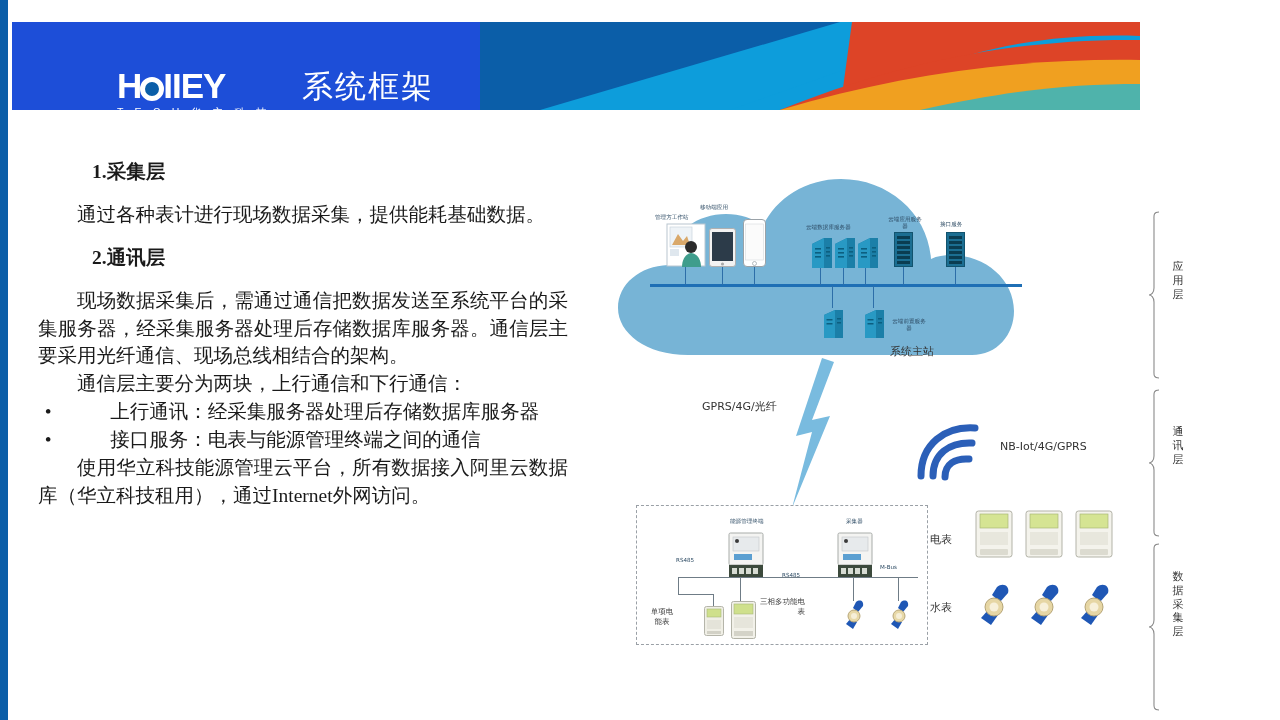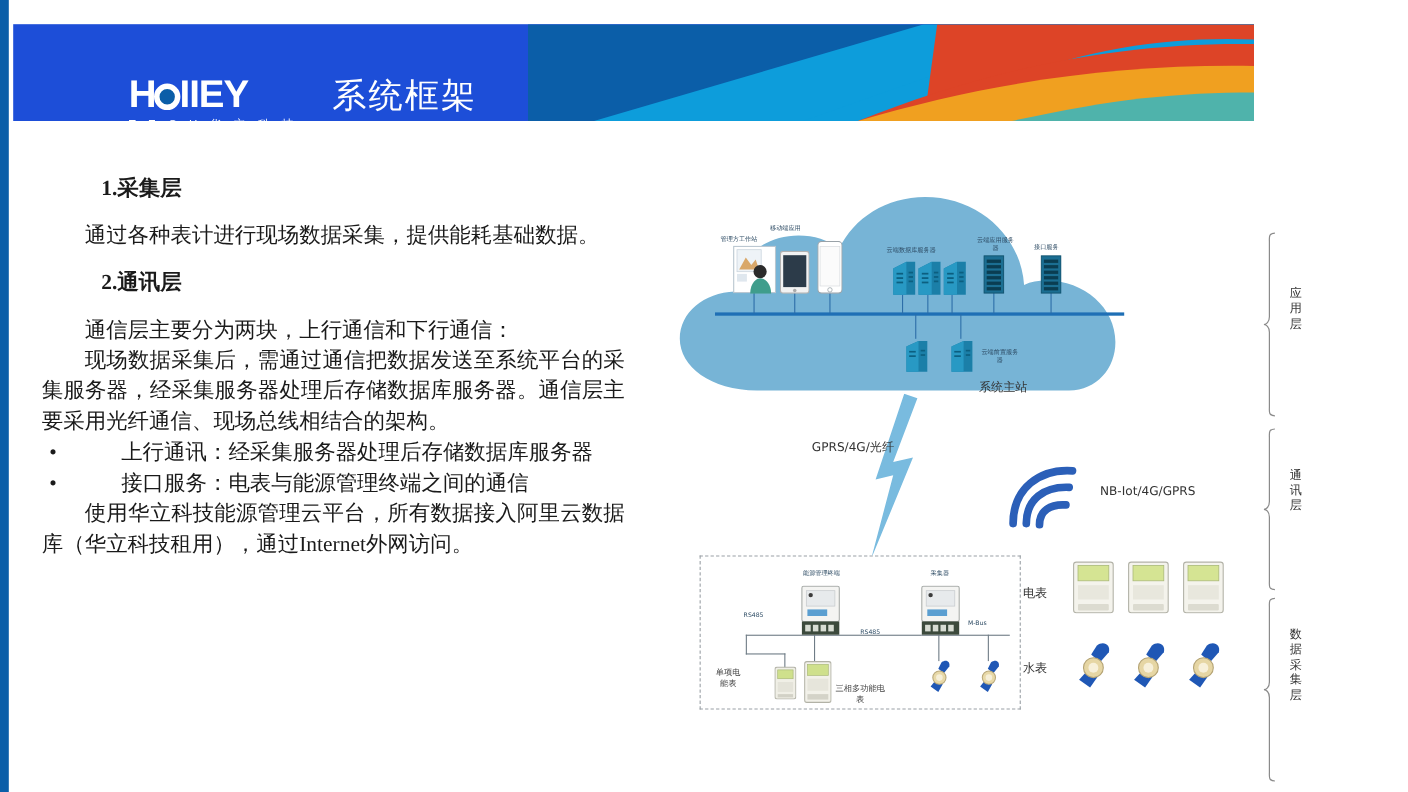--- a/index.html
+++ b/index.html
@@ -106,22 +106,22 @@
     <div id="logo-sub">T E C H  华 立 科 技</div>
   </div>
 
   <div id="header-title">系统框架</div>
 </div>
 
 <div id="text-col">
   <p class="heading">1.采集层</p>
   <p class="body">通过各种表计进行现场数据采集，提供能耗基础数据。</p>
   <p class="heading">2.通讯层</p>
+  <p class="body">现场数据采集后，需通过通信把数据发送至系统平台的采集服务器，经采集服务器处理后存储数据库服务器。通信层主要采用光纤通信、现场总线相结合的架构。</p>
   <p class="body">通信层主要分为两块，上行通信和下行通信：</p>
-  <p class="body">现场数据采集后，需通过通信把数据发送至系统平台的采集服务器，经采集服务器处理后存储数据库服务器。通信层主要采用光纤通信、现场总线相结合的架构。</p>
   <p class="bullet"><span class="dot">•</span><span class="gap"></span><span class="btext">上行通讯：经采集服务器处理后存储数据库服务器</span></p>
   <p class="bullet"><span class="dot">•</span><span class="gap"></span><span class="btext">接口服务：电表与能源管理终端之间的通信</span></p>
   <p class="body">使用华立科技能源管理云平台，所有数据接入阿里云数据库（华立科技租用），通过Internet外网访问。</p>
 </div>
 
 <div id="diagram">
 
   <svg style="position:absolute;left:10px;top:50px;" width="440" height="200" viewBox="0 0 440 200">
     <path d="M78,185 C36,185 8,163 8,138 C8,114 30,96 58,95
              C58,66 84,44 116,44 C130,44 143,48 153,56
@@ -255,21 +255,21 @@
   <div class="lbl lbl-tiny" style="left:100px;top:84px;">移动端应用</div>
   <div class="lbl lbl-tiny" style="left:206px;top:104px;">云端数据库服务器</div>
   <div class="lbl lbl-tiny" style="left:288px;top:96px;width:34px;white-space:normal;text-align:center;line-height:1.25;">云端应用服务器</div>
   <div class="lbl lbl-tiny" style="left:340px;top:101px;">接口服务</div>
   <div class="lbl lbl-tiny" style="left:292px;top:198px;width:34px;white-space:normal;text-align:center;line-height:1.25;">云端前置服务器</div>
   <div class="lbl lbl-md" style="left:290px;top:224px;">系统主站</div>
 
   <svg style="position:absolute;left:182px;top:238px;" width="60" height="150" viewBox="0 0 60 150">
     <path d="M40,0 L14,78 L30,74 L10,150 L48,58 L30,62 L52,4 Z" fill="#79bbdf"></path>
   </svg>
-  <div class="lbl lbl-md" style="left:102px;top:279px;margin-left:36px;">GPRS/4G/光纤</div>
+  <div class="lbl lbl-md" style="left:102px;top:279px;">GPRS/4G/光纤</div>
 
   <svg style="position:absolute;left:315px;top:302px;" width="70" height="60" viewBox="0 0 70 60">
     <g fill="none" stroke="#2b5fb8" stroke-linecap="round">
       <path d="M6,54 C6,22 30,4 60,6" stroke-width="7"></path>
       <path d="M18,54 C18,32 34,20 57,21" stroke-width="7"></path>
       <path d="M30,55 C30,42 40,36 54,37" stroke-width="7"></path>
     </g>
   </svg>
   <div class="lbl lbl-md" style="left:400px;top:320px;">NB-Iot/4G/GPRS</div>
 
@@ -338,21 +338,21 @@
     <circle cx="11" cy="18" r="6" fill="#e8d9a8" stroke="#b9a87a"></circle>
     <circle cx="11" cy="18" r="3" fill="#f6efd8"></circle>
   </svg>
 
   <div class="lbl lbl-tiny" style="left:130px;top:398px;">能源管理终端</div>
   <div class="lbl lbl-tiny" style="left:246px;top:398px;">采集器</div>
   <div class="lbl lbl-tiny" style="left:76px;top:437px;">RS485</div>
   <div class="lbl lbl-tiny" style="left:182px;top:452px;">RS485</div>
   <div class="lbl lbl-tiny" style="left:280px;top:444px;">M-Bus</div>
   <div class="lbl lbl-sm" style="left:49px;top:487px;width:26px;white-space:normal;line-height:1.3;text-align:center;">单项电能表</div>
-  <div class="lbl lbl-sm" style="left:159px;top:501px;width:46px;white-space:normal;line-height:1.3;text-align:center;">三相多功能电表</div>
+  <div class="lbl lbl-sm" style="left:159px;top:477px;width:46px;white-space:normal;line-height:1.3;text-align:right;">三相多功能电表</div>
 
   <div class="lbl lbl-md" style="left:330px;top:412px;">电表</div>
   <div class="lbl lbl-md" style="left:330px;top:480px;">水表</div>
 
   <svg style="position:absolute;left:375px;top:390px;" width="38" height="48" viewBox="0 0 38 48">
     <rect x="1" y="1" width="36" height="46" rx="2.5" fill="#f4f3ec" stroke="#b3b3a8"></rect>
     <rect x="5" y="4" width="28" height="14" fill="#d5e493" stroke="#a9b878" stroke-width="0.7"></rect>
     <rect x="5" y="22" width="28" height="13" fill="#e8e7dd"></rect>
     <rect x="5" y="39" width="28" height="6" rx="1" fill="#dcdbd0"></rect>
   </svg>

